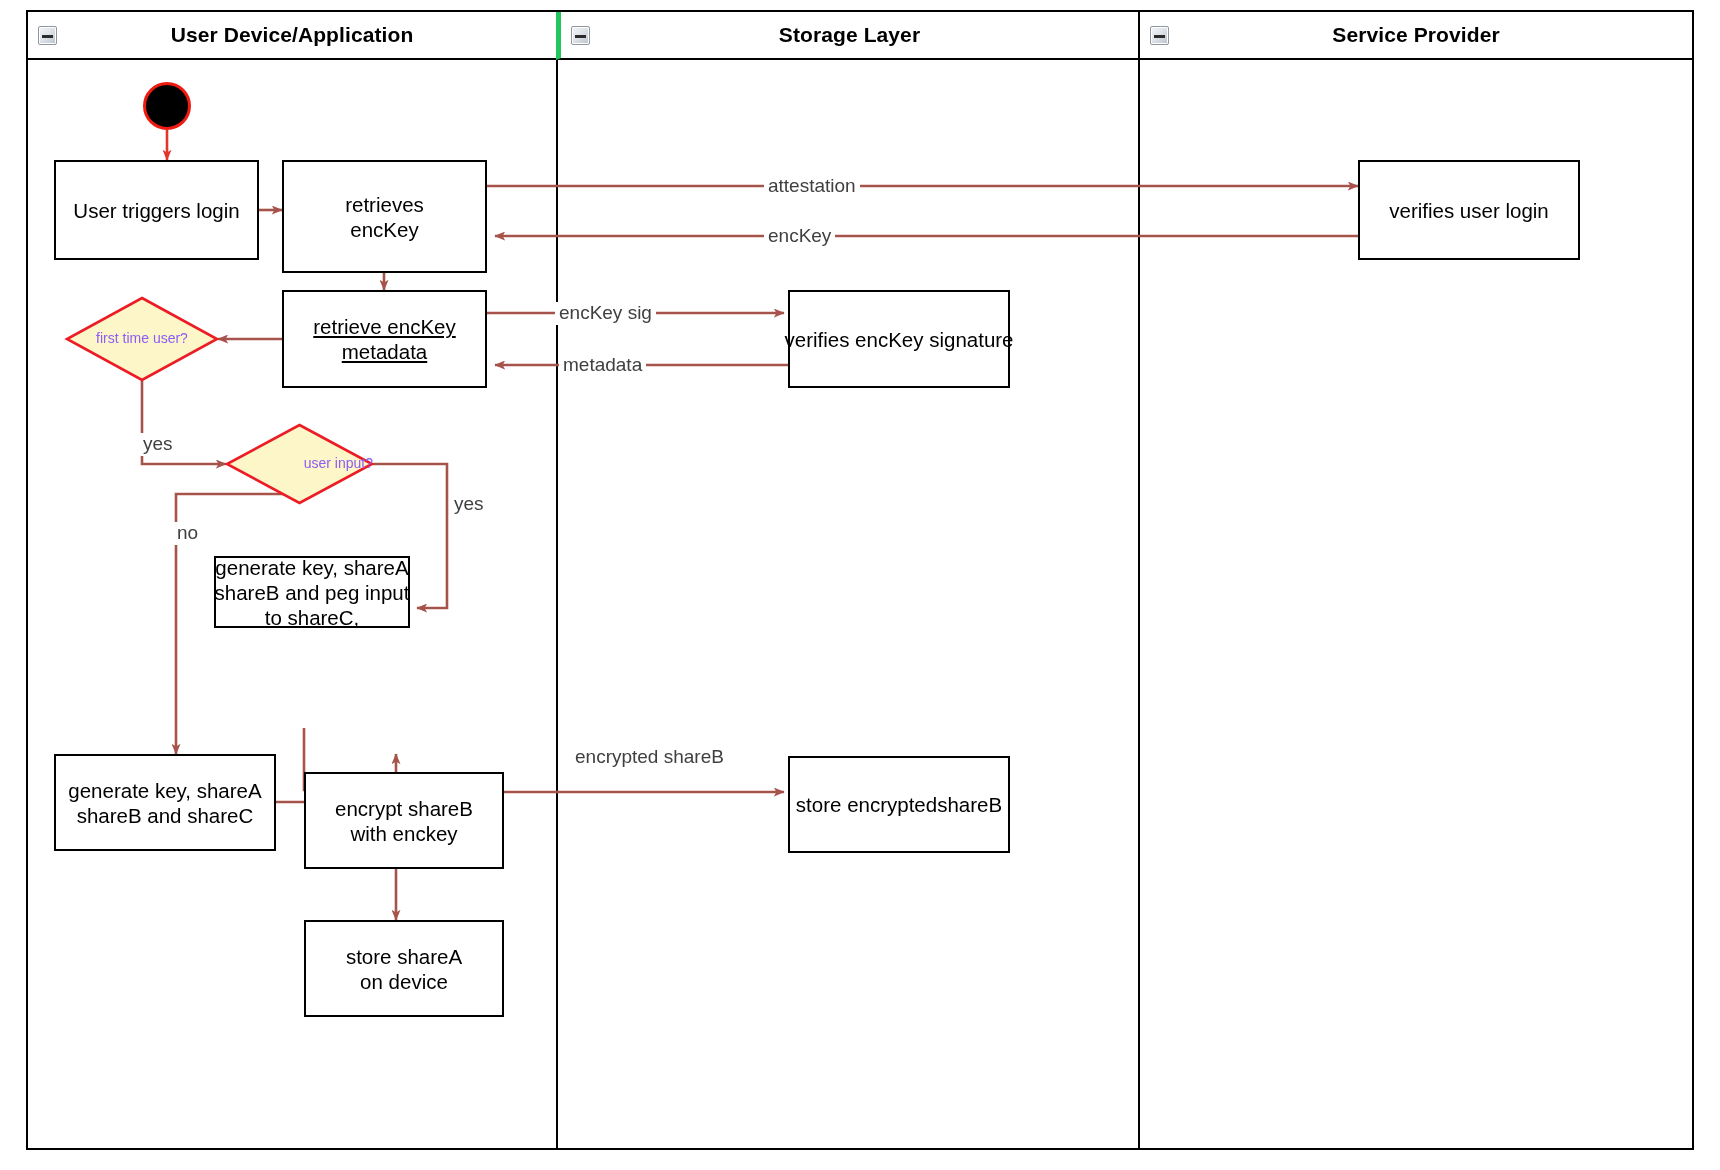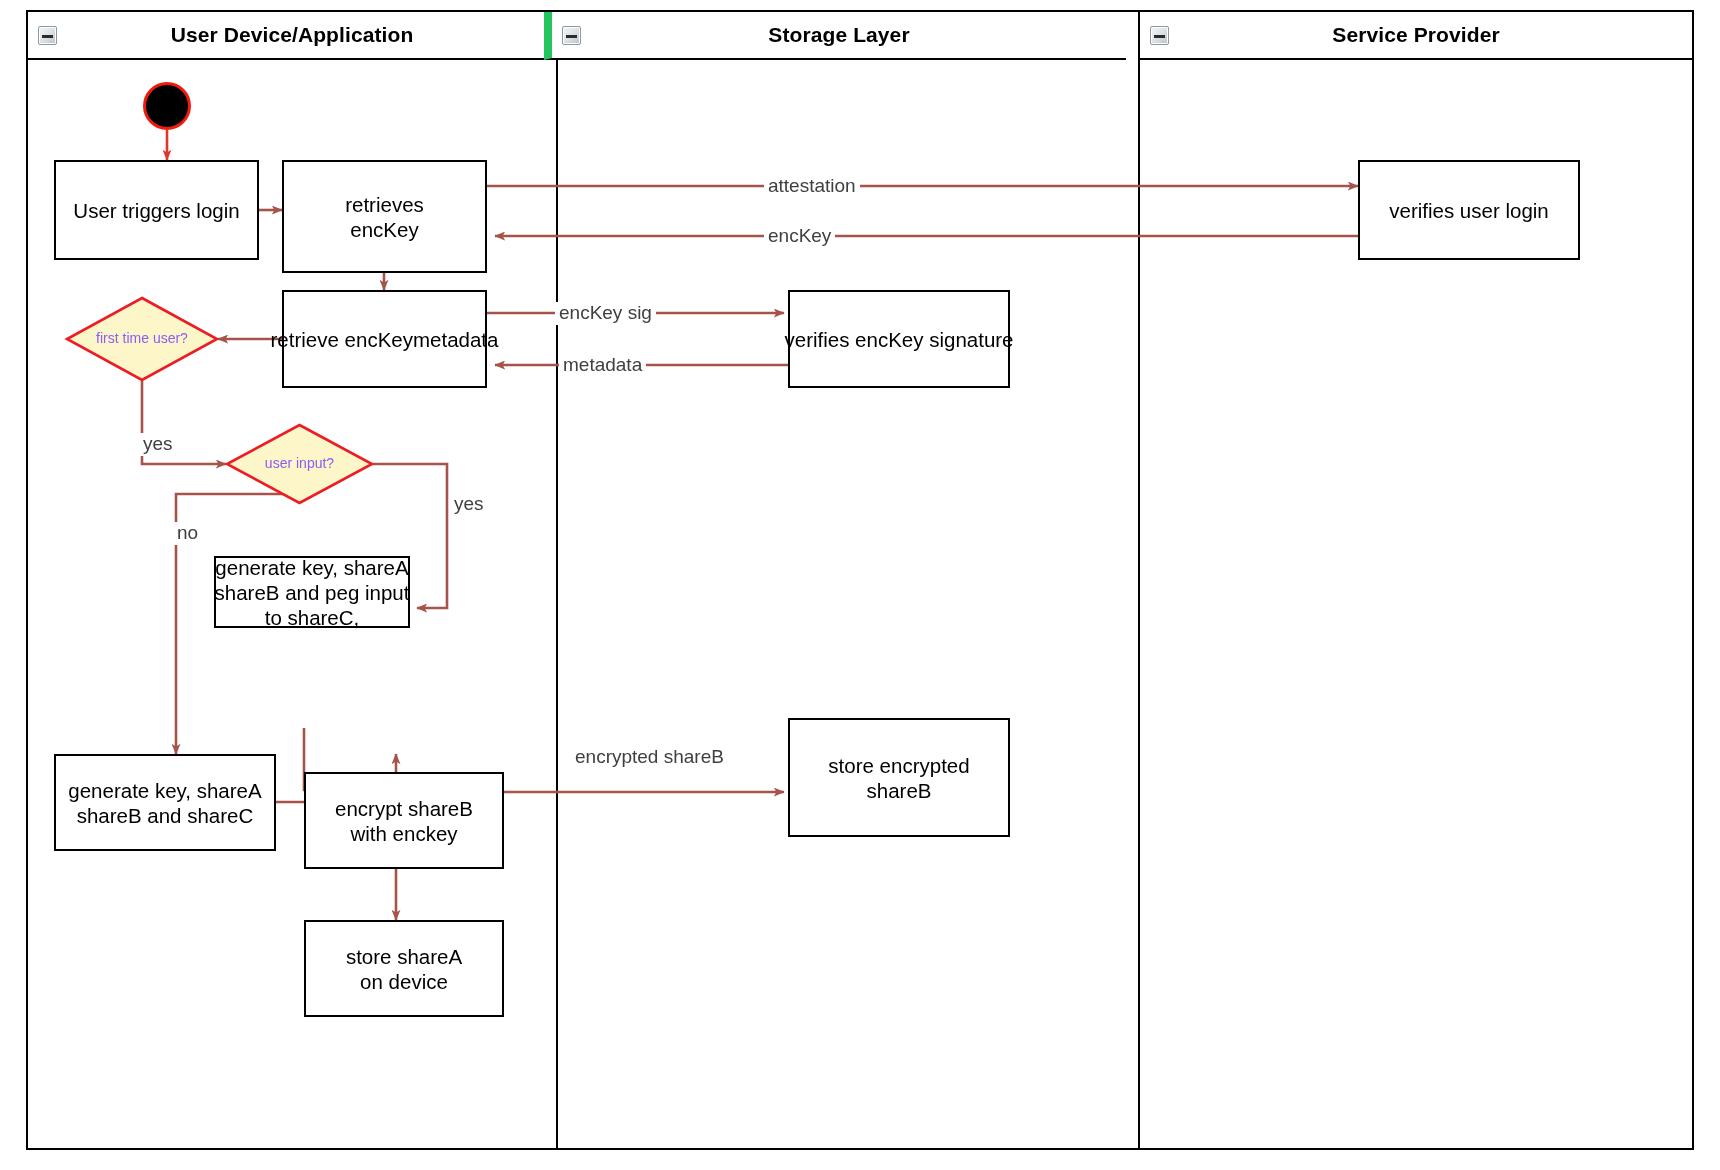--- a/index.html
+++ b/index.html
@@ -54,21 +54,21 @@
 </style>
 </head>
 <body>
 
 <div id="diagram">
 
   <div class="lane-head" style="left:0;width:528px;">
     <div class="collapse-icon"></div>
     <div class="title">User Device/Application</div>
   </div>
-  <div class="lane-head" style="left:516px;width:582px;border-left:8px solid #22c55e;">
+  <div class="lane-head" style="left:528px;width:582px;border-left:5px solid #22c55e;">
     <div class="collapse-icon"></div>
     <div class="title">Storage Layer</div>
   </div>
   <div class="lane-head" style="left:1110px;width:554px;border-left:2px solid #000;">
     <div class="collapse-icon"></div>
     <div class="title">Service Provider</div>
   </div>
 
   <div class="lane-sep" style="left:528px;top:48px;"></div>
   <div class="lane-sep" style="left:1110px;top:48px;"></div>
@@ -132,36 +132,36 @@
 
   <div class="node" style="left:26px;top:148px;width:205px;height:100px;">
     <span>User triggers login</span>
   </div>
 
   <div class="node" style="left:254px;top:148px;width:205px;height:113px;flex-direction:column;">
     <span>retrieves</span>
     <span>encKey</span>
   </div>
 
-  <div class="node" style="left:254px;top:278px;width:205px;height:98px;flex-direction:row;">
+  <div class="node" style="left:254px;top:278px;width:205px;height:98px;flex-direction:column;text-decoration:underline;">
     <span>retrieve encKey</span>
     <span>metadata</span>
   </div>
 
   <div class="diamond" style="left:38px;top:285px;width:152px;height:84px;">
     <svg width="152" height="84" viewBox="0 0 152 84">
       <polygon points="76,1 151,42 76,83 1,42" fill="#fdf6c8" stroke="#ed1c24" stroke-width="2.6"></polygon>
     </svg>
     <div class="dlabel">
       <span>first time</span>
       <span>user?</span>
     </div>
   </div>
 
-  <div class="diamond" style="left:198px;top:412px;width:147px;height:80px;">
+  <div class="diamond" style="left:198px;top:412px;width:147px;height:80px;justify-content:flex-end;">
     <svg width="147" height="80" viewBox="0 0 147 80">
       <polygon points="73.5,1 146,40 73.5,79 1,40" fill="#fdf6c8" stroke="#ed1c24" stroke-width="2.6"></polygon>
     </svg>
     <div class="dlabel">
       <span>user input?</span>
     </div>
   </div>
 
   <div class="node overflow" style="left:186px;top:544px;width:196px;height:72px;flex-direction:column;">
     <span>generate key, shareA</span>
@@ -181,21 +181,21 @@
 
   <div class="node" style="left:276px;top:908px;width:200px;height:97px;flex-direction:column;">
     <span>store shareA</span>
     <span>on device</span>
   </div>
 
   <div class="node overflow" style="left:760px;top:278px;width:222px;height:98px;">
     <span>verifies encKey signature</span>
   </div>
 
-  <div class="node" style="left:760px;top:706px;width:222px;height:119px;flex-direction:column;">
+  <div class="node" style="left:760px;top:744px;width:222px;height:97px;flex-direction:row;">
     <span>store encrypted</span>
     <span>shareB</span>
   </div>
 
   <div class="node" style="left:1330px;top:148px;width:222px;height:100px;">
     <span>verifies user login</span>
   </div>
 
 </div>
 

